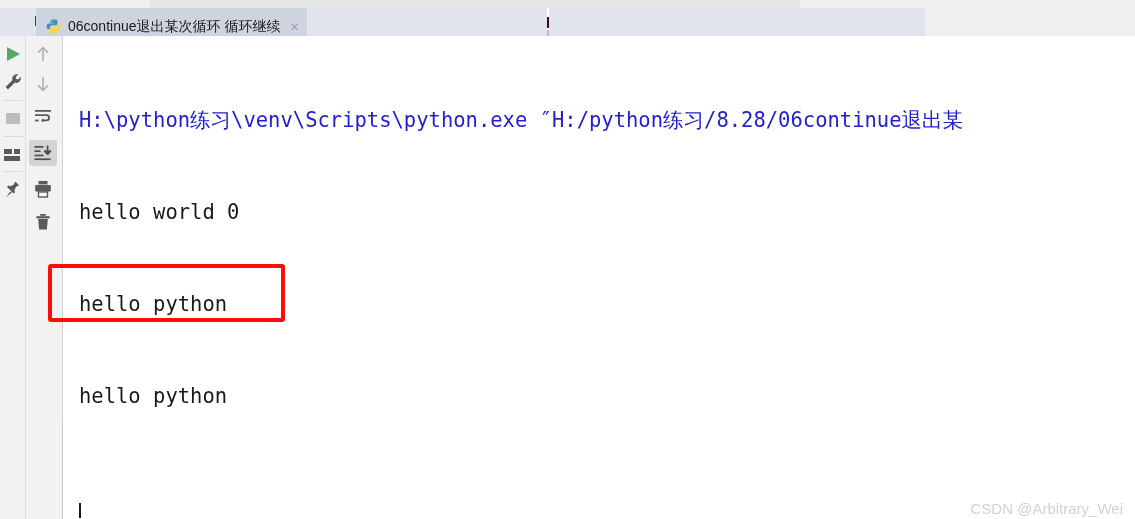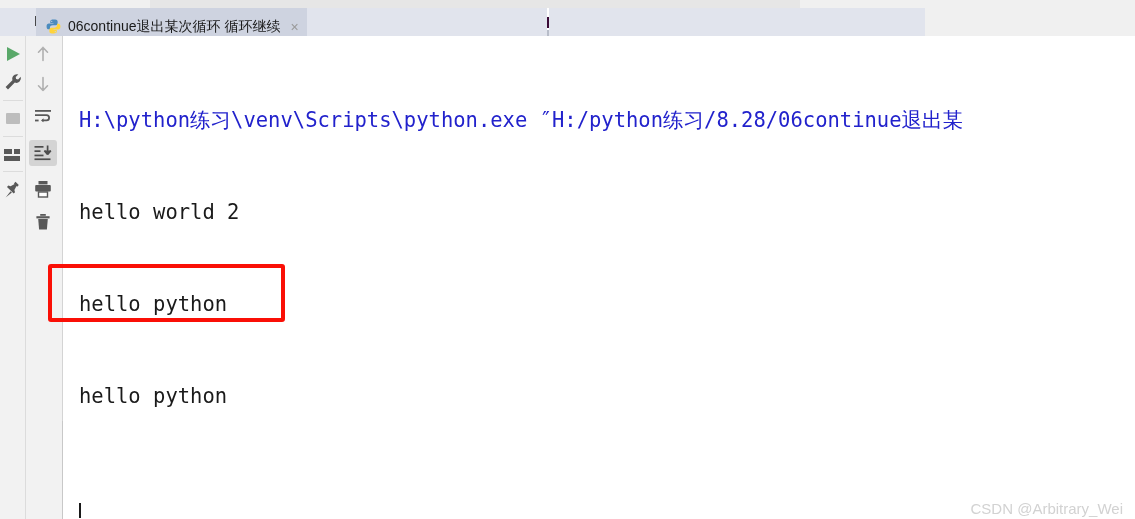--- a/index.html
+++ b/index.html
@@ -293,21 +293,21 @@
       <rect x="3.4" y="4.2" width="13.2" height="2.2" fill="#595959"></rect>
       <path d="M5.2 7 h9.6 l-0.9 10.6 h-7.8 z" fill="#595959"></path>
     </svg>
   </span>
 </div>
 
 <div id="console-gutter-line"></div>
 <div id="console">
   <div id="lines">
     <span class="ln c-blue">H:\python练习\venv\Scripts\python.exe ″H:/python练习/8.28/06continue退出某</span>
-    <span class="ln c-black">hello world 2</span>
+    <span class="ln c-black">hello world 0</span>
     <span class="ln c-black">hello python</span>
     <span class="ln c-black">hello python</span>
     
     
     
     
     
     
     
     

